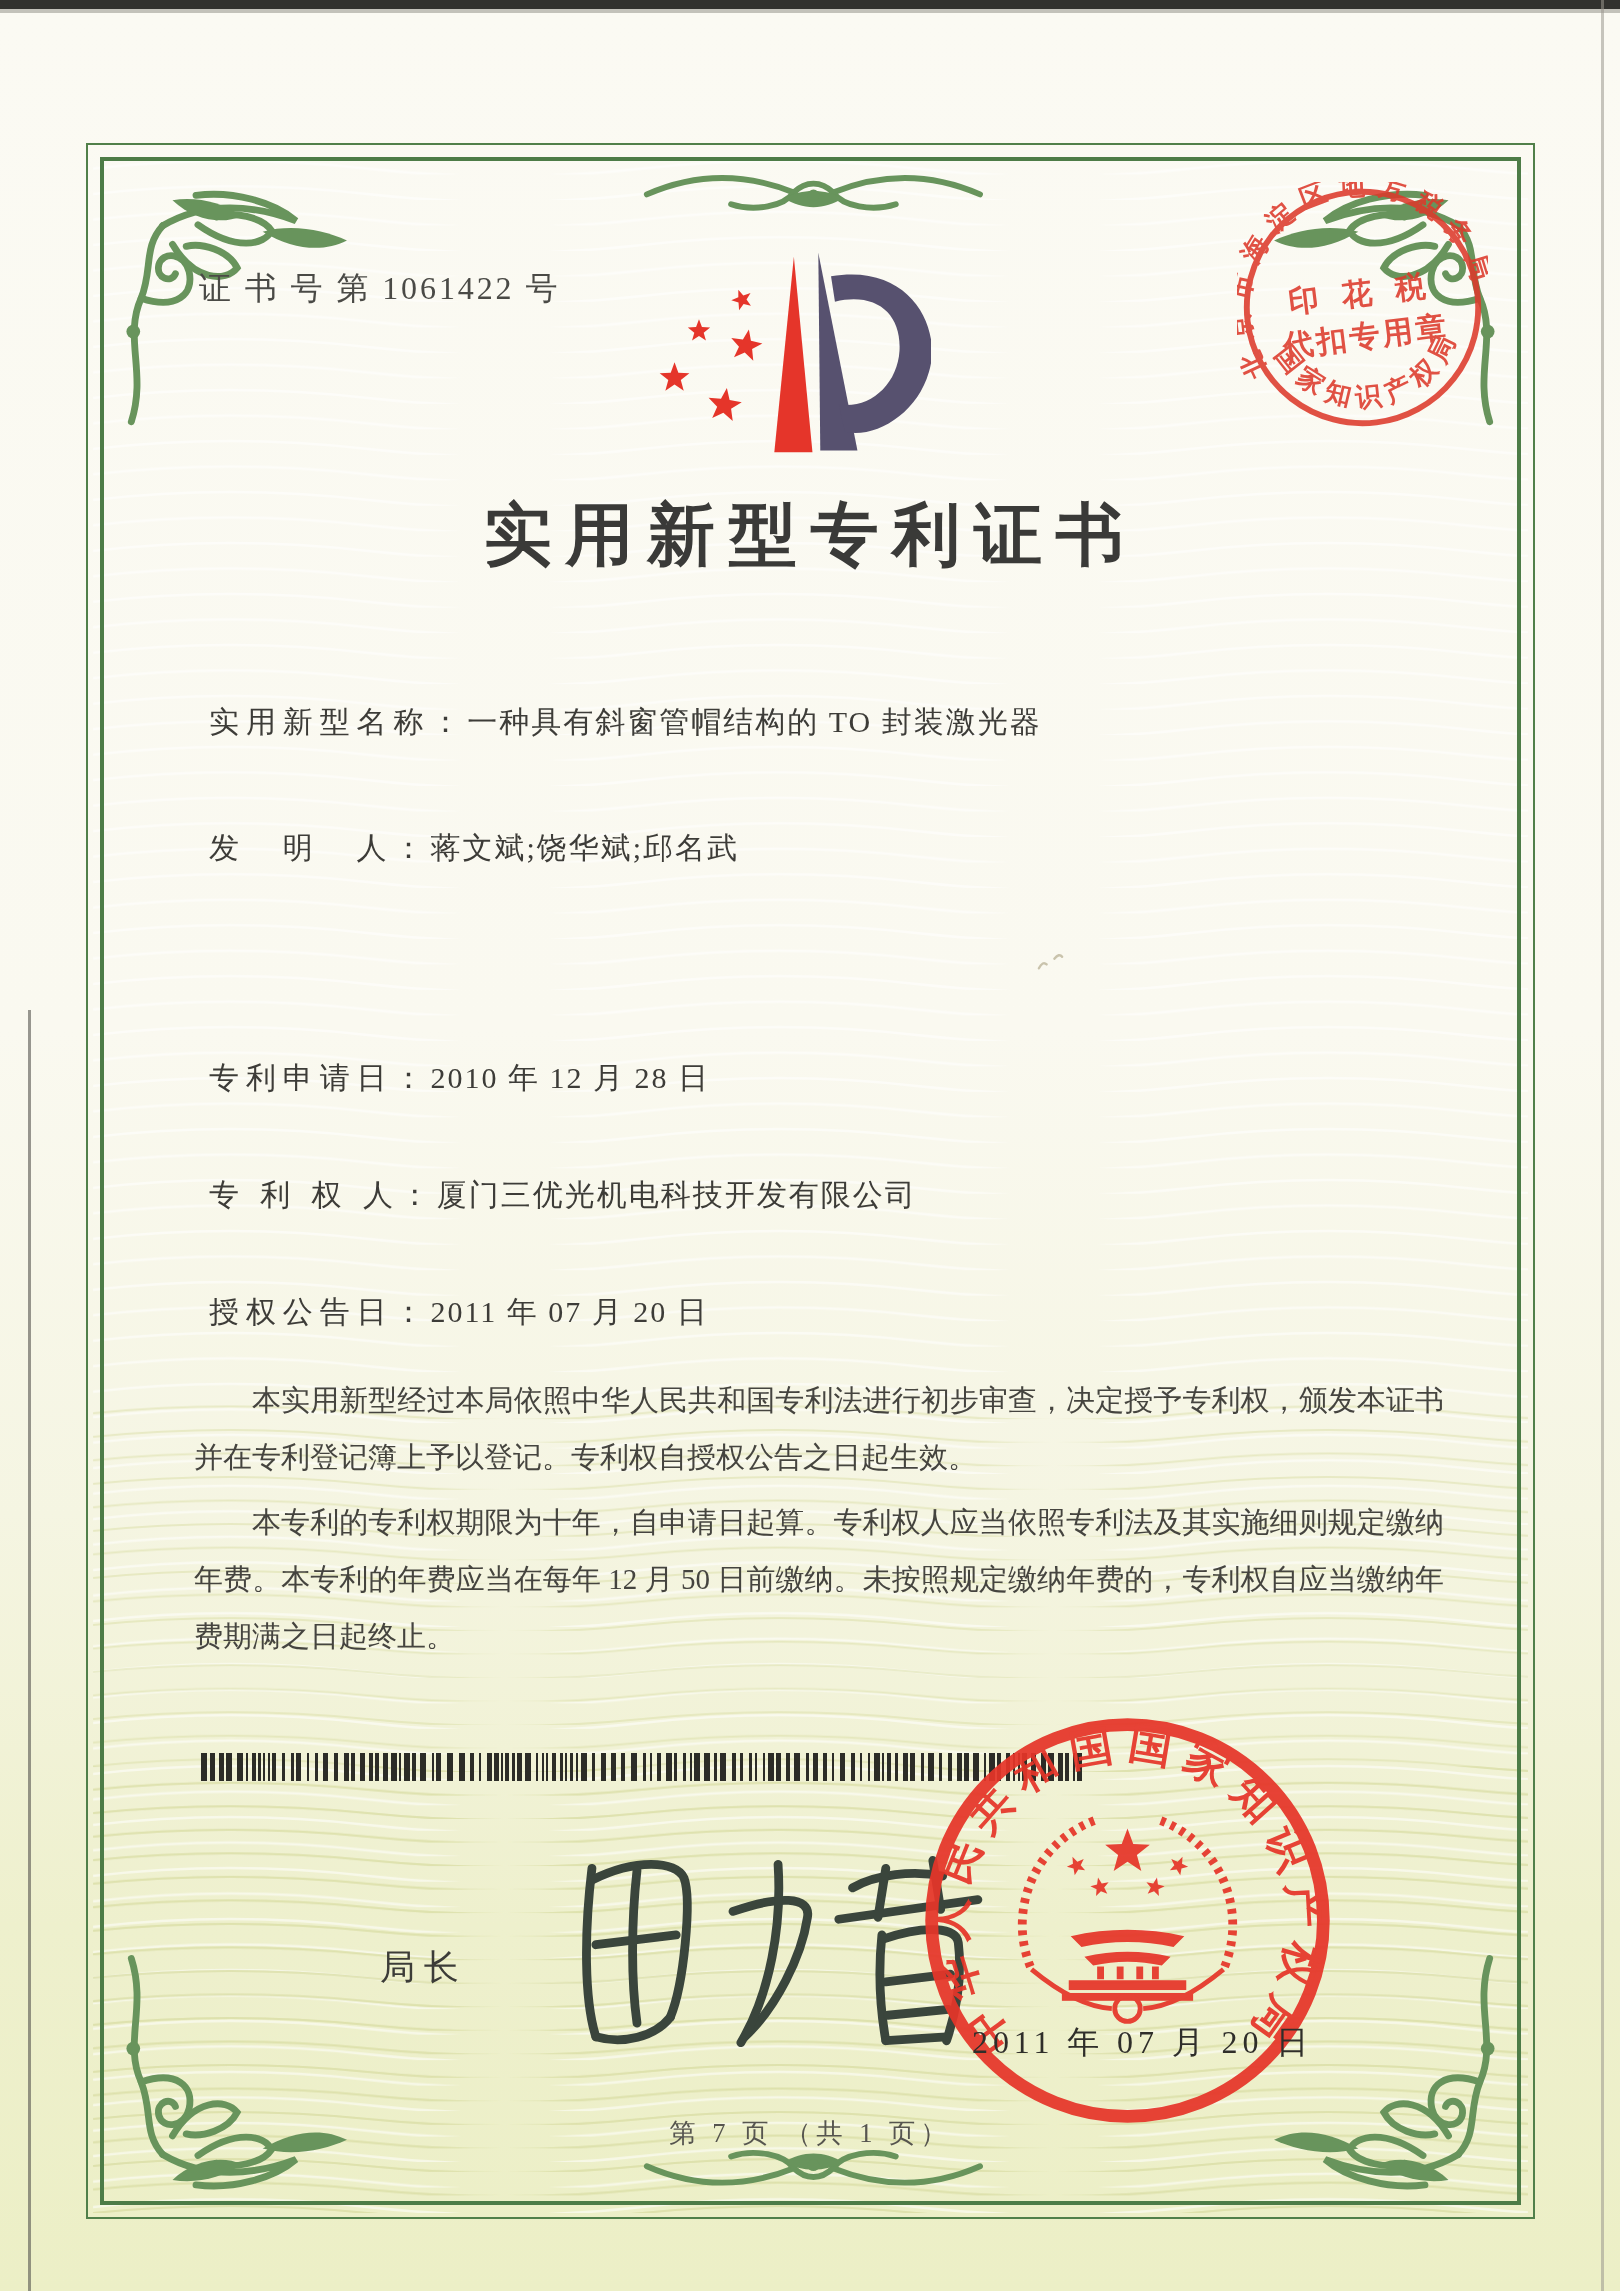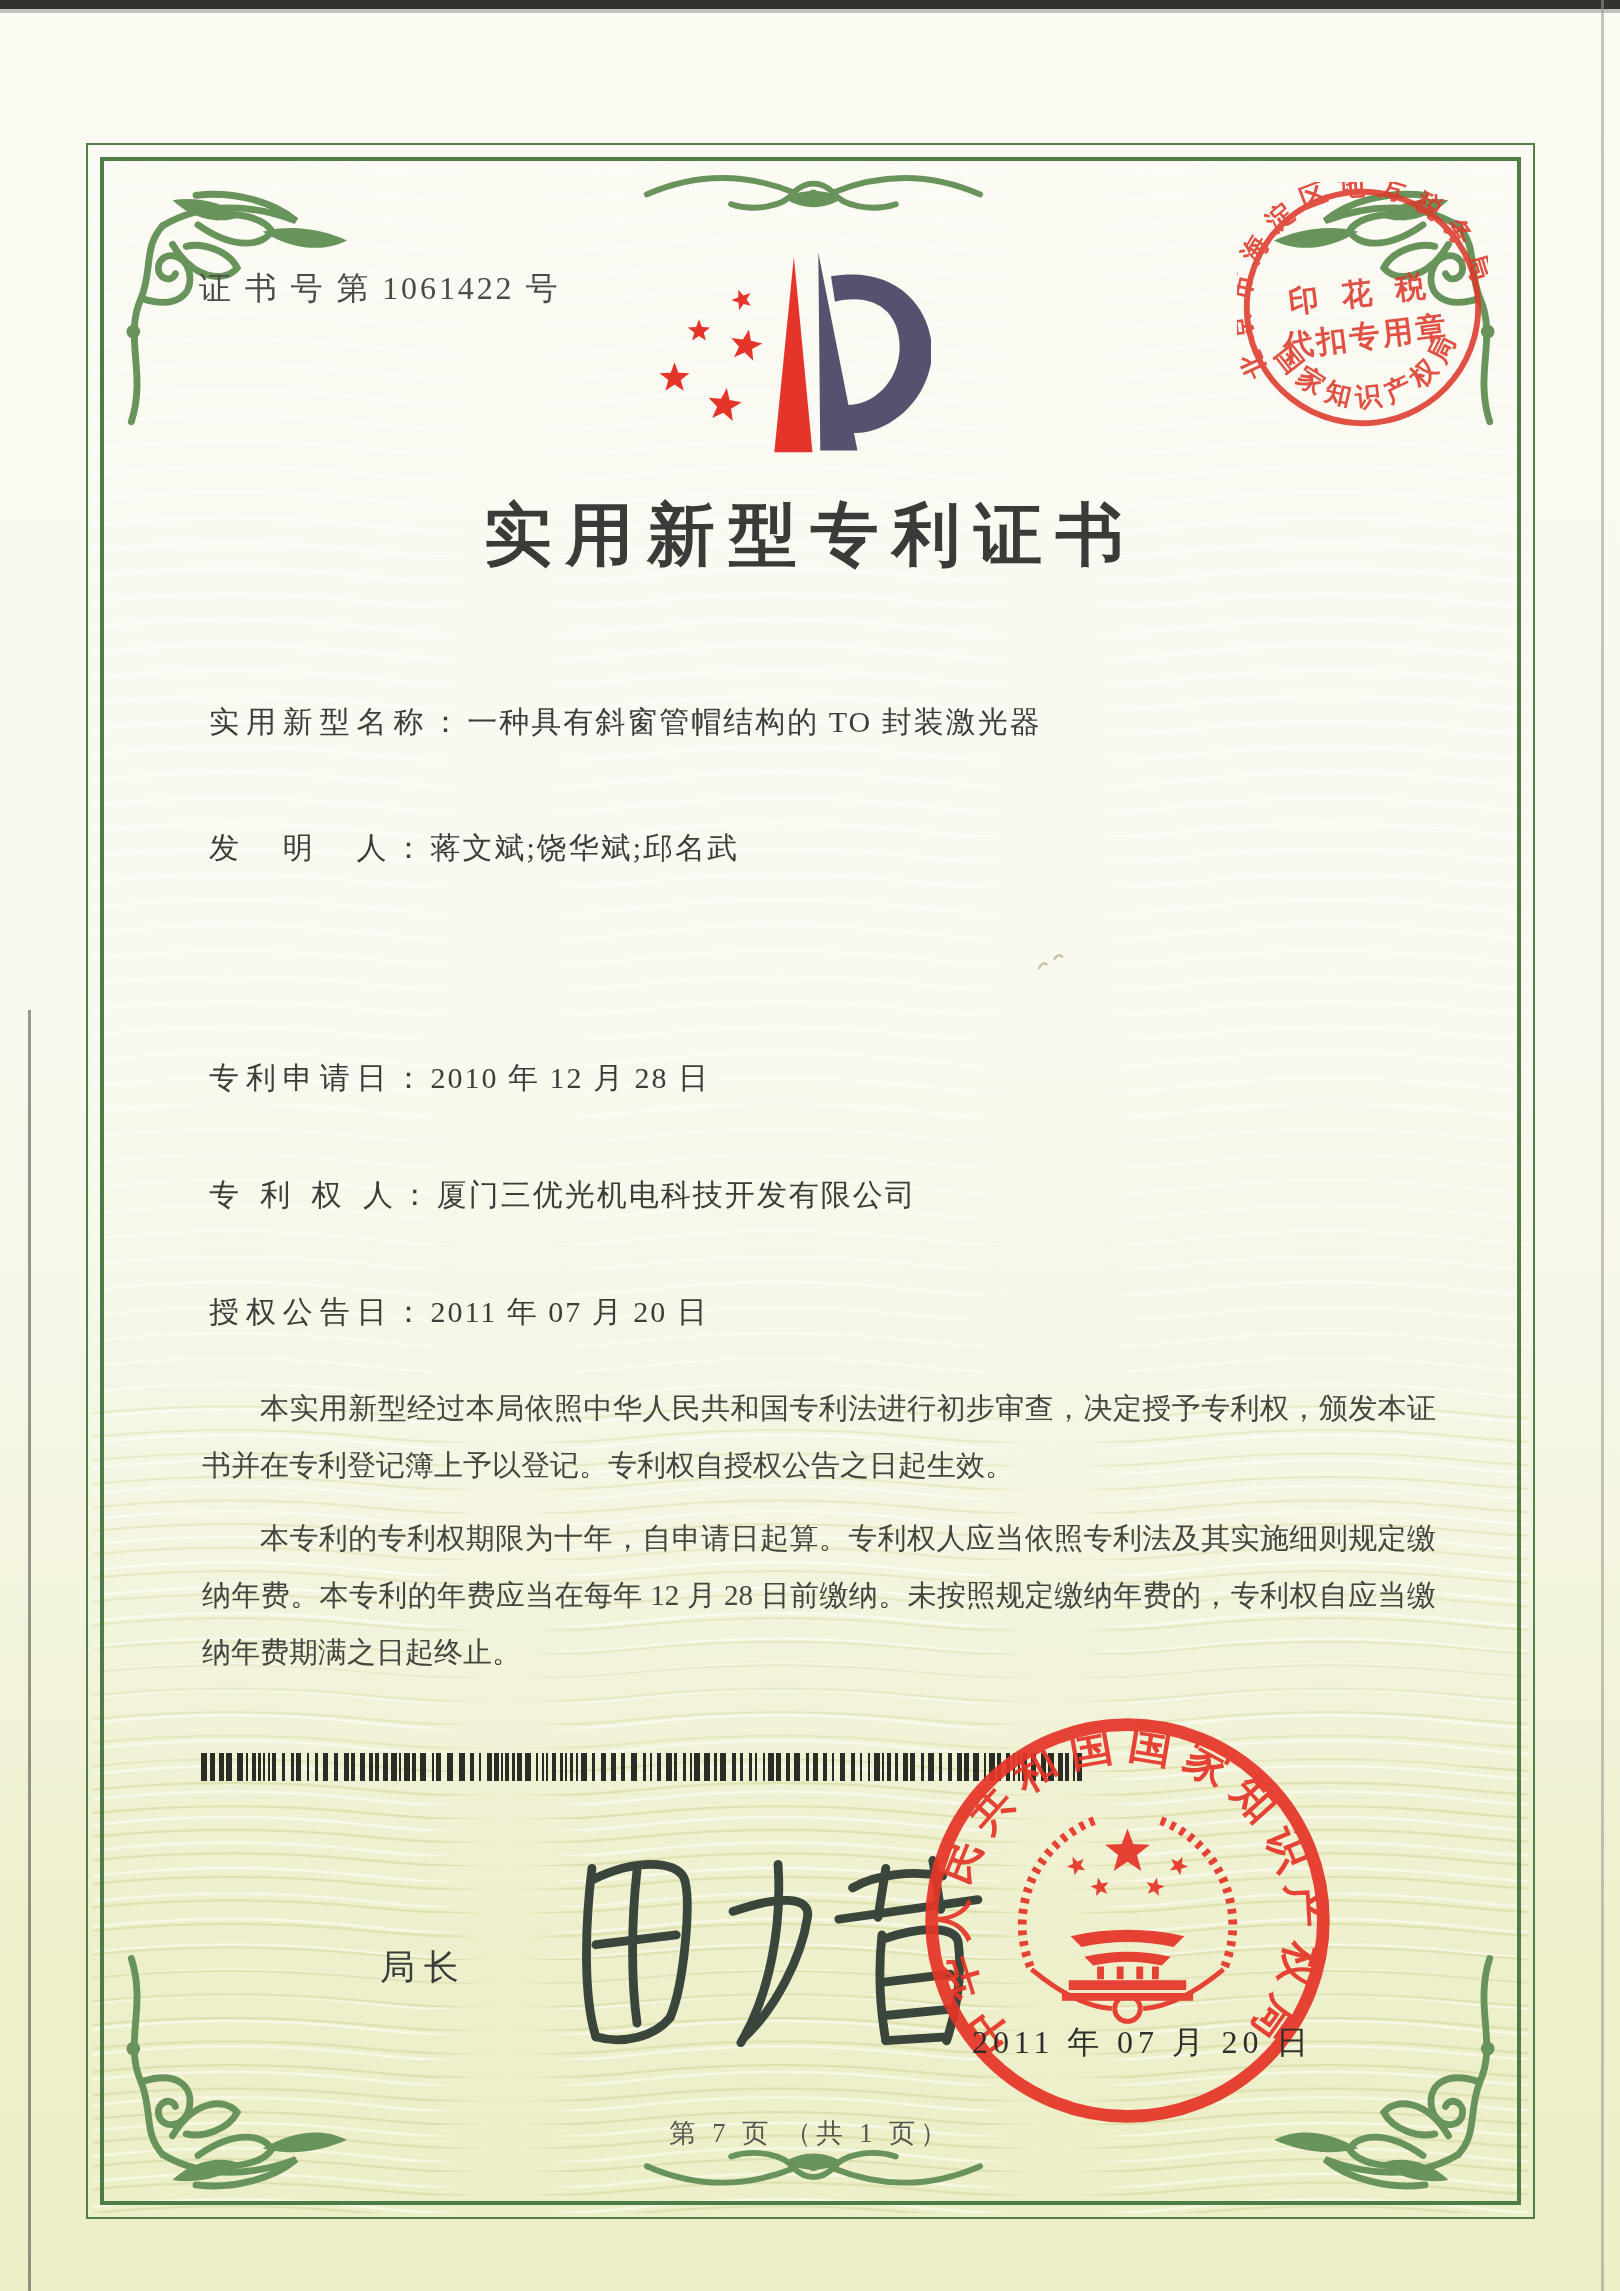--- a/index.html
+++ b/index.html
@@ -35,21 +35,21 @@
     font-size:68px;font-weight:bold;letter-spacing:13.7px;color:#3a3a38;
   }
   .field{position:absolute;left:209px;font-size:30px;color:#3d3c38;white-space:nowrap;}
   .field .lab{letter-spacing:6.9px;}
   .field .val{letter-spacing:2px;}
   .f1{top:702px;} .f2{top:828px;} .f3{top:943px;} .f4{top:1058px;} .f5{top:1175px;} .f6{top:1292px;}
   .body-text{
     position:absolute;left:186px;top:1364px;width:1266px;
     font-size:29px;line-height:57px;color:#45443f;text-align:justify;
   }
-  .body-text p{margin:16px;text-indent:2em;}
+  .body-text p{margin:8px;text-indent:2em;}
   .barcode{position:absolute;left:201px;top:1753px;width:894px;height:28px;font-size:0;white-space:nowrap;overflow:hidden;}
   .barcode i{display:inline-block;height:100%;background:#2c2c27;}
   .barcode em{display:inline-block;height:100%;}
   .sig-label{position:absolute;left:380px;top:1944px;font-size:35px;letter-spacing:8.8px;color:#3c3c38;}
   .signature{position:absolute;left:541px;top:1835px;width:480px;height:240px;}
   .seal{position:absolute;left:914px;top:1707px;width:427px;height:427px;}
   .seal-date{position:absolute;left:972px;top:2021px;font-size:32px;letter-spacing:4.9px;color:#2f2e2a;z-index:6;white-space:nowrap;}
   .tax-stamp{position:absolute;left:1237px;top:182px;width:251px;height:251px;}
   .logo{position:absolute;left:645px;top:245px;width:286px;height:223px;}
   .footer{position:absolute;left:93px;top:2115px;width:1435px;text-align:center;font-size:26.5px;letter-spacing:4.9px;color:#56554f;}
@@ -176,21 +176,21 @@
   <div class="field f6">
     <span class="lab">授权公告日：</span><span class="val">2011 年 07 月 20 日</span>
   </div>
 
   <svg class="ink-mark" viewBox="0 0 40 30">
     <path d="M8,20 q4,-8 8,-4 M24,10 q5,-6 8,-2" fill="none" stroke="#9a8f6a" stroke-width="2.5" stroke-linecap="round"></path>
   </svg>
 
   <div class="body-text">
     <p>本实用新型经过本局依照中华人民共和国专利法进行初步审查，决定授予专利权，颁发本证书并在专利登记簿上予以登记。专利权自授权公告之日起生效。</p>
-    <p>本专利的专利权期限为十年，自申请日起算。专利权人应当依照专利法及其实施细则规定缴纳年费。本专利的年费应当在每年 12 月 28 日前缴纳。未按照规定缴纳年费的，专利权自应当缴纳年费期满之日起终止。</p>
+    <p>本专利的专利权期限为十年，自申请日起算。专利权人应当依照专利法及其实施细则规定缴纳年费。本专利的年费应当在每年 12 月 50 日前缴纳。未按照规定缴纳年费的，专利权自应当缴纳年费期满之日起终止。</p>
   </div>
 
   <div class="barcode"><i style="width:5.9px"></i><em style="width:2.9px"></em><i style="width:4.9px"></i><em style="width:3.9px"></em><i style="width:5.9px"></i><em style="width:2px"></em><i style="width:5.9px"></i><em style="width:4.9px"></em><i style="width:5.9px"></i><em style="width:2.9px"></em><i style="width:2px"></i><em style="width:3.9px"></em><i style="width:3.9px"></i><em style="width:2px"></em><i style="width:2.9px"></i><em style="width:2px"></em><i style="width:2px"></i><em style="width:2.9px"></em><i style="width:2.9px"></i><em style="width:2px"></em><i style="width:3.9px"></i><em style="width:5.9px"></em><i style="width:2.9px"></i><em style="width:5.9px"></em><i style="width:2.9px"></i><em style="width:2px"></em><i style="width:4.9px"></i><em style="width:5.9px"></em><i style="width:2px"></i><em style="width:5.9px"></em><i style="width:3.9px"></i><em style="width:4.9px"></em><i style="width:4.9px"></i><em style="width:5.9px"></em><i style="width:3.9px"></i><em style="width:5.9px"></em><i style="width:4.9px"></i><em style="width:2px"></em><i style="width:3.9px"></i><em style="width:4.9px"></em><i style="width:4.9px"></i><em style="width:4.9px"></em><i style="width:3.9px"></i><em style="width:2px"></em><i style="width:3.9px"></i><em style="width:3.9px"></em><i style="width:4.9px"></i><em style="width:2.9px"></em><i style="width:5.9px"></i><em style="width:2px"></em><i style="width:2px"></i><em style="width:2.9px"></em><i style="width:5.9px"></i><em style="width:2px"></em><i style="width:4.9px"></i><em style="width:3.9px"></em><i style="width:5.9px"></i><em style="width:5.9px"></em><i style="width:2px"></i><em style="width:2px"></em><i style="width:4.9px"></i><em style="width:5.9px"></em><i style="width:5.9px"></i><em style="width:5.9px"></em><i style="width:5.9px"></i><em style="width:5.9px"></em><i style="width:3.9px"></i><em style="width:4.9px"></em><i style="width:2px"></i><em style="width:5.9px"></em><i style="width:4.9px"></i><em style="width:2px"></em><i style="width:4.9px"></i><em style="width:2px"></em><i style="width:2px"></i><em style="width:2px"></em><i style="width:3.9px"></i><em style="width:2.9px"></em><i style="width:2.9px"></i><em style="width:2px"></em><i style="width:5.9px"></i><em style="width:2.9px"></em><i style="width:5.9px"></i><em style="width:4.9px"></em><i style="width:2px"></i><em style="width:3.9px"></em><i style="width:2px"></i><em style="width:2px"></em><i style="width:2px"></i><em style="width:3.9px"></em><i style="width:3.9px"></i><em style="width:3.9px"></em><i style="width:2.9px"></i><em style="width:2.9px"></em><i style="width:2px"></i><em style="width:2.9px"></em><i style="width:2.9px"></i><em style="width:2.9px"></em><i style="width:2px"></i><em style="width:2.9px"></em><i style="width:5.9px"></i><em style="width:4.9px"></em><i style="width:2.9px"></i><em style="width:5.9px"></em><i style="width:5.9px"></i><em style="width:4.9px"></em><i style="width:4.9px"></i><em style="width:4.9px"></em><i style="width:3.9px"></i><em style="width:5.9px"></em><i style="width:5.9px"></i><em style="width:5.9px"></em><i style="width:2.9px"></i><em style="width:4.9px"></em><i style="width:2px"></i><em style="width:4.9px"></em><i style="width:3.9px"></i><em style="width:4.9px"></em><i style="width:5.9px"></i><em style="width:2px"></em><i style="width:2.9px"></i><em style="width:5.9px"></em><i style="width:2.9px"></i><em style="width:3.9px"></em><i style="width:2px"></i><em style="width:2px"></em><i style="width:5.9px"></i><em style="width:4.9px"></em><i style="width:5.9px"></i><em style="width:3.9px"></em><i style="width:2.9px"></i><em style="width:2.9px"></em><i style="width:5.9px"></i><em style="width:5.9px"></em><i style="width:3.9px"></i><em style="width:3.9px"></em><i style="width:3.9px"></i><em style="width:5.9px"></em><i style="width:2.9px"></i><em style="width:2.9px"></em><i style="width:2px"></i><em style="width:5.9px"></em><i style="width:2px"></i><em style="width:2.9px"></em><i style="width:5.9px"></i><em style="width:2px"></em><i style="width:4.9px"></i><em style="width:4.9px"></em><i style="width:4.9px"></i><em style="width:3.9px"></em><i style="width:5.9px"></i><em style="width:5.9px"></em><i style="width:2.9px"></i><em style="width:3.9px"></em><i style="width:4.9px"></i><em style="width:4.9px"></em><i style="width:3.9px"></i><em style="width:5.9px"></em><i style="width:2px"></i><em style="width:5.9px"></em><i style="width:4.9px"></i><em style="width:5.9px"></em><i style="width:3.9px"></i><em style="width:4.9px"></em><i style="width:2px"></i><em style="width:5.9px"></em><i style="width:2px"></i><em style="width:3.9px"></em><i style="width:5.9px"></i><em style="width:2px"></em><i style="width:2px"></i><em style="width:3.9px"></em><i style="width:3.9px"></i><em style="width:3.9px"></em><i style="width:2.9px"></i><em style="width:4.9px"></em><i style="width:4.9px"></i><em style="width:2px"></em><i style="width:4.9px"></i><em style="width:5.9px"></em><i style="width:2.9px"></i><em style="width:4.9px"></em><i style="width:5.9px"></i><em style="width:4.9px"></em><i style="width:2.9px"></i><em style="width:5.9px"></em><i style="width:3.9px"></i><em style="width:4.9px"></em><i style="width:4.9px"></i><em style="width:2px"></em><i style="width:4.9px"></i><em style="width:4.9px"></em><i style="width:5.9px"></i><em style="width:4.9px"></em><i style="width:2px"></i><em style="width:2.9px"></em><i style="width:5.9px"></i><em style="width:2px"></em><i style="width:3.9px"></i><em style="width:4.9px"></em><i style="width:3.9px"></i><em style="width:2.9px"></em><i style="width:2px"></i><em style="width:2.9px"></em><i style="width:2px"></i><em style="width:2px"></em><i style="width:5.9px"></i><em style="width:3.9px"></em><i style="width:4.9px"></i><em style="width:4.9px"></em><i style="width:4.9px"></i><em style="width:2px"></em><i style="width:5.9px"></i><em style="width:3.9px"></em><i style="width:4.9px"></i><em style="width:2px"></em><i style="width:3.9px"></i><em style="width:4.9px"></em><i style="width:2px"></i><em style="width:2px"></em><i style="width:4.9px"></i><em style="width:2.9px"></em></div>
 
   <div class="sig-label">局长</div>
   <svg class="signature" viewBox="0 0 490 245">
     <title>田力普</title>
     <g fill="none" stroke="#3a453c" stroke-width="9" stroke-linecap="round" stroke-linejoin="round">
 
       <path d="M52,34 C44,100 44,168 56,206"></path>

